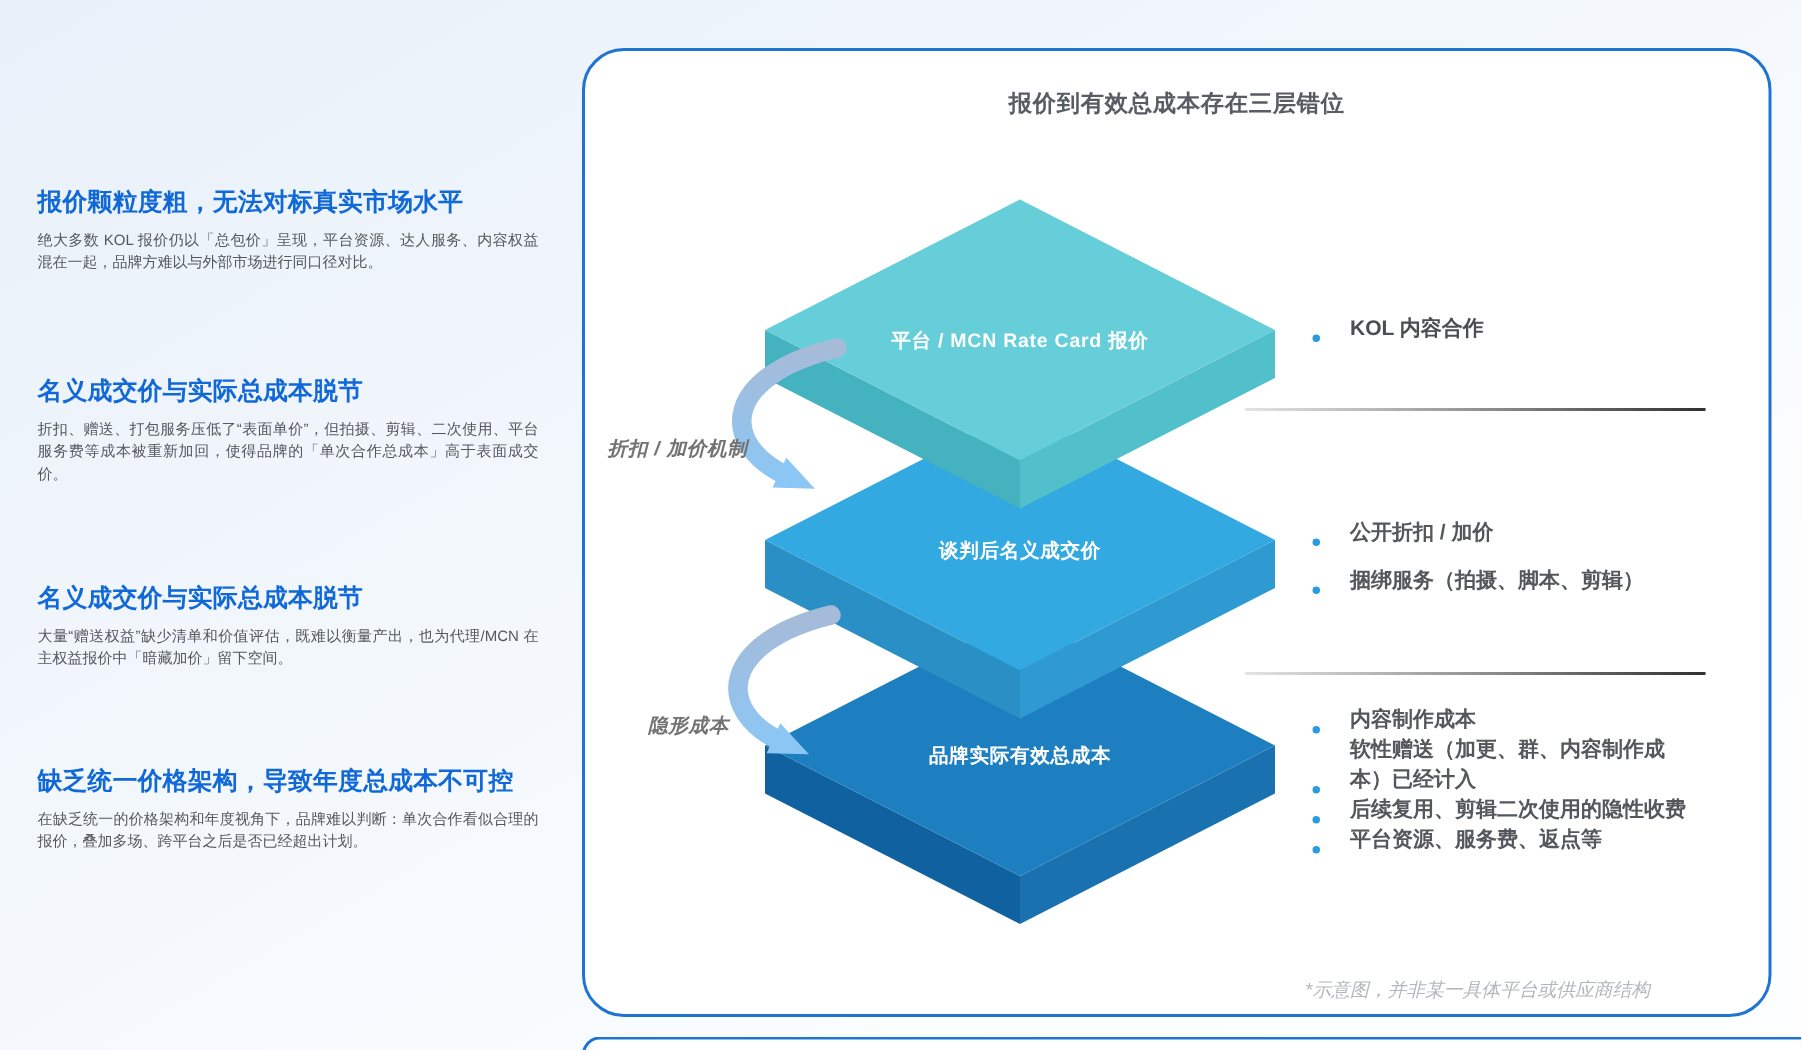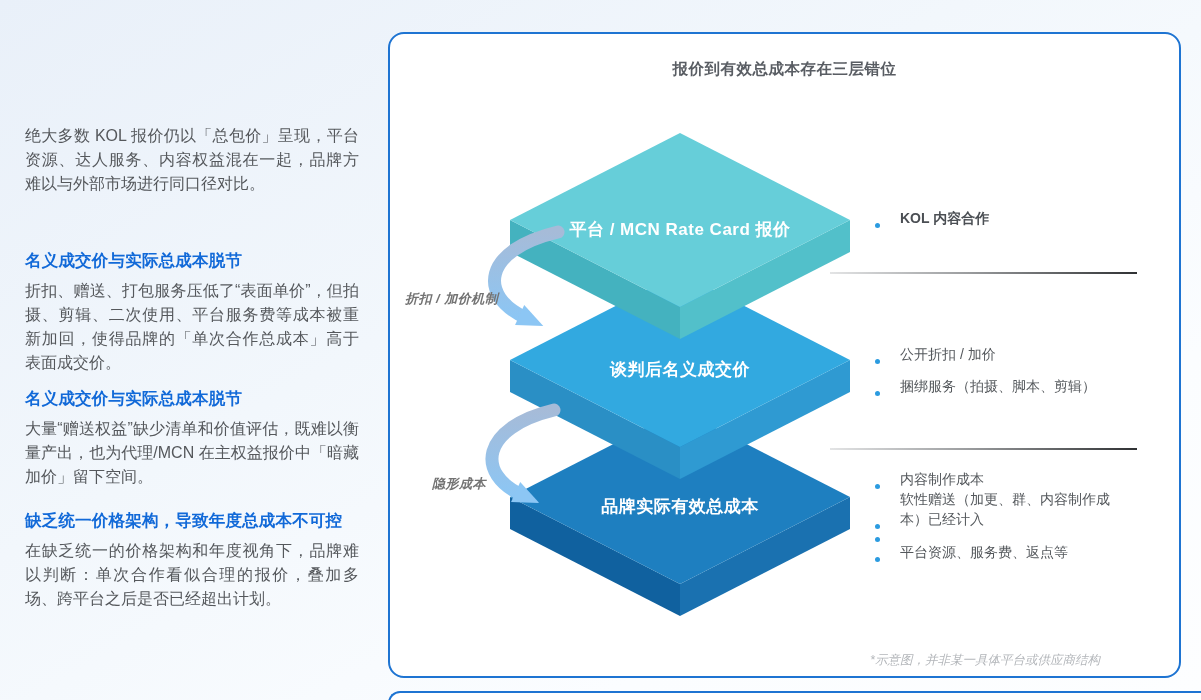--- a/index.html
+++ b/index.html
@@ -6,61 +6,62 @@
   html,body { width:1201px; height:700px; overflow:hidden; }
   body {
     font-family:"Liberation Sans","DejaVu Sans",sans-serif;
     background:linear-gradient(150deg,#e9f0f9 0%,#f2f7fc 40%,#fbfdff 75%,#fdfeff 100%);
     position:relative;
   }
 
   
   .sb-sec { position:absolute; left:25px; width:334px; }
   .sb-head { font-size:16.5px; font-weight:700; color:#1169d8; margin-bottom:7px; letter-spacing:.2px; }
-  .sb-body { font-size:16px; color:#55585c; line-height:1.5; text-align:justify; }
+  .sb-body { font-size:10px; color:#55585c; line-height:1.5; text-align:justify; }
 
   
   .card {
     position:absolute; left:388px; top:32px; width:793px; height:646px;
-    background:#fff; border:2px solid #1e74d2; border-radius:16px;
+    background:#fff; border:2px solid #1e74d2; border-radius:28px;
   }
   .card-title { position:absolute; top:25px; left:0; width:100%; text-align:center;
     font-size:15.5px; font-weight:700; color:#595d63; letter-spacing:.5px; }
 
   .diagram-svg { position:absolute; left:0; top:0; width:793px; height:646px; }
 
   .layer-label { position:absolute; left:120px; width:340px; text-align:center;
-    color:#ffffff; font-weight:700; font-size:17px; letter-spacing:.5px; }
+    color:#ffffff; font-weight:700; font-size:13px; letter-spacing:.5px; }
 
   .arrow-label { position:absolute; font-size:13px; font-style:italic; font-weight:700;
     color:#737373; letter-spacing:.5px; }
 
   
   .anno-group { position:absolute; left:440px; width:307px; display:flex; flex-direction:column; gap:9px; }
   .anno-item { display:flex; align-items:flex-end; }
   .bullet { flex:0 0 5px; width:5px; height:5px; border-radius:50%; background:#2b9be0; margin:8px 20px 0 45px; }
-  .anno-text { font-size:14px; color:#54585c; line-height:20px; }
+  .anno-text { font-size:14px; color:#54585c; line-height:20px;font-weight:bold; }
   .anno-text.bold { font-weight:700; color:#4b4f54; }
   .divider { position:absolute; left:440px; width:307px; height:2px;
     background:linear-gradient(90deg,#e3e4e5 0%,#9a9c9e 45%,#2f3133 100%); }
 
   .footnote { position:absolute; left:440px; top:618px; width:310px; text-align:center;
     font-size:12.5px; font-style:italic; color:#b3b6ba; }
 
   
   .next-card { position:absolute; left:388px; top:691px; width:813px; height:12px;
     background:#fff; border:2px solid #1e74d2; border-bottom:none; border-right:none;
     border-top-left-radius:30px; }
 </style>
 </head>
 <body>
 
 <aside>
 
   <section class="sb-sec" style="top:124px">
+    <h3 class="sb-head">报价颗粒度粗，无法对标真实市场水平</h3>
     <p class="sb-body">绝大多数 KOL 报价仍以「总包价」呈现，平台资源、达人服务、内容权益混在一起，品牌方难以与外部市场进行同口径对比。</p>
   </section>
 
   <section class="sb-sec" style="top:250px">
     <h3 class="sb-head">名义成交价与实际总成本脱节</h3>
     <p class="sb-body">折扣、赠送、打包服务压低了“表面单价”，但拍摄、剪辑、二次使用、平台服务费等成本被重新加回，使得品牌的「单次合作总成本」高于表面成交价。</p>
   </section>
 
   <section class="sb-sec" style="top:388px">
     <h3 class="sb-head">名义成交价与实际总成本脱节</h3>
@@ -142,20 +143,21 @@
     <div class="anno-item">
       <span class="bullet"></span>
       <span class="anno-text">内容制作成本</span>
     </div>
     <div class="anno-item">
       <span class="bullet"></span>
       <span class="anno-text">软性赠送（加更、群、内容制作成本）已经计入</span>
     </div>
     <div class="anno-item">
       <span class="bullet"></span>
+      <span class="anno-text">后续复用、剪辑二次使用的隐性收费</span>
     </div>
     <div class="anno-item">
       <span class="bullet"></span>
       <span class="anno-text">平台资源、服务费、返点等</span>
     </div>
   </div>
 
   <div class="footnote">*示意图，并非某一具体平台或供应商结构</div>
 </div>
 

